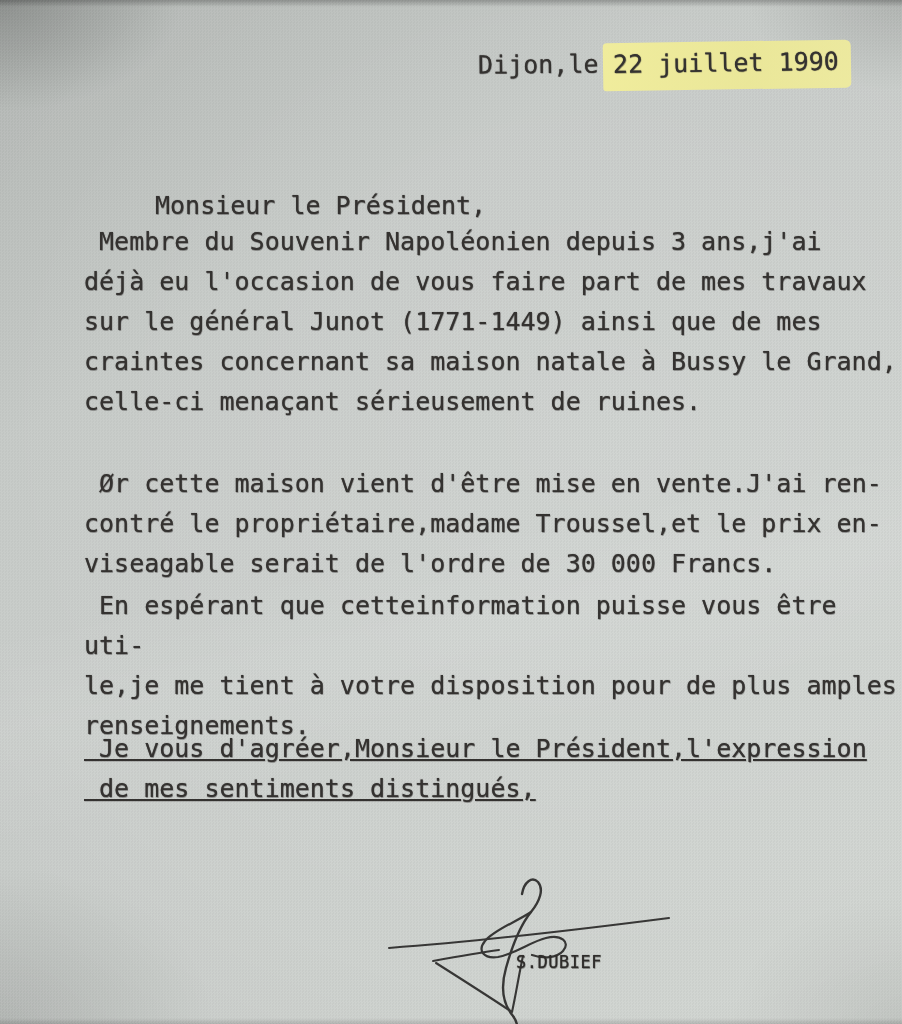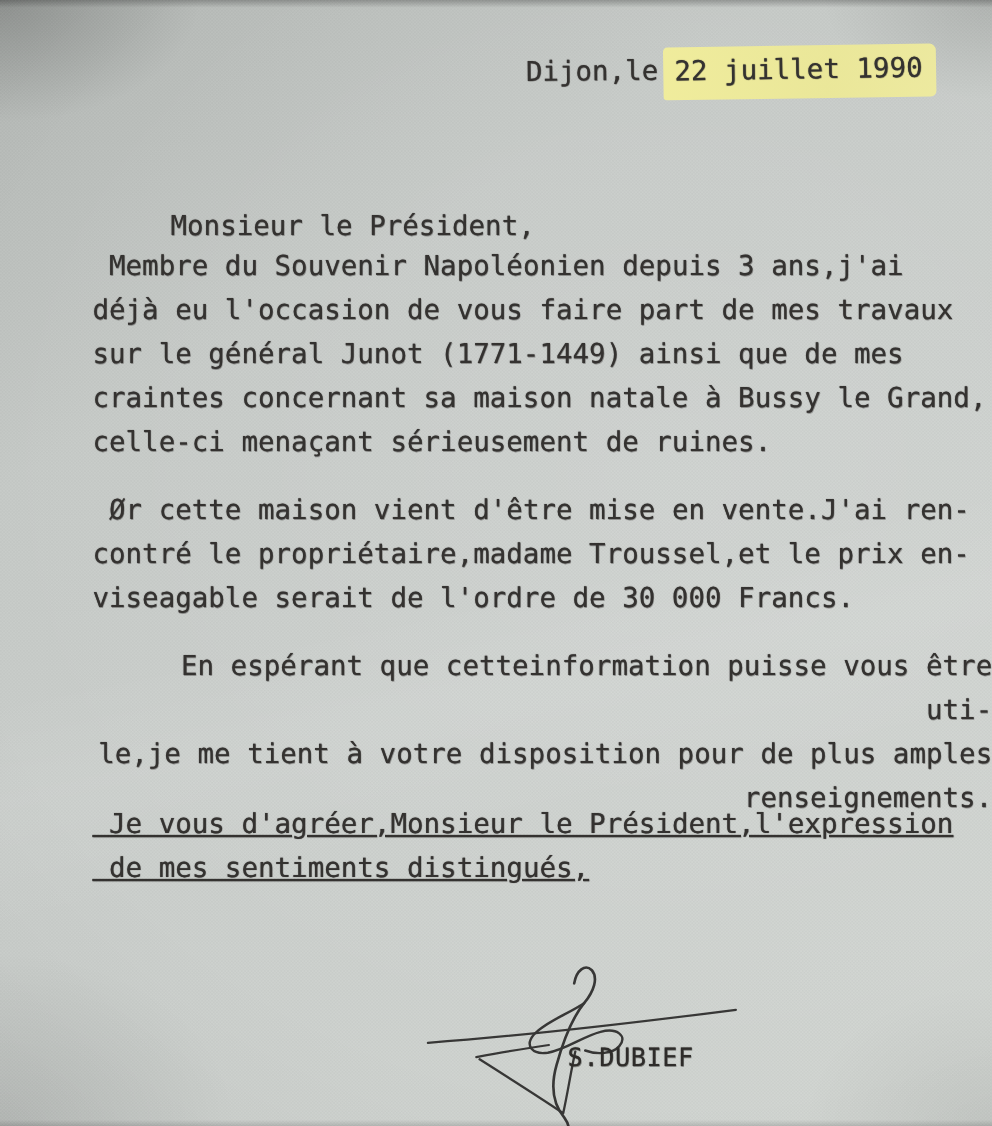--- a/index.html
+++ b/index.html
@@ -46,40 +46,40 @@
     font-size: 25px;
     line-height: 40px;
     letter-spacing: 0;
     white-space: pre-wrap;
     text-shadow: 0 0 1px rgba(52,50,48,0.70), 0.5px 0.6px 0.6px rgba(52,50,48,0.35);
   }
 
   .date-line     { left: 478px; top: 44px;  transform: rotate(-0.5deg); }
   .salutation    { left: 155px; top: 158px; margin-top: 28px; }
   .para-1        { left: 84px;  top: 222px; }
-  .para-2        { left: 84px;  top: 444px; }
-  .para-3        { left: 84px;  top: 586px; text-align: right; }
+  .para-2        { left: 84px;  top: 464px; }
+  .para-3        { left: 84px;  top: 586px; }
   .para-4        { left: 84px;  top: 729px; text-decoration: underline; }
 
   .date-highlight {
     display: inline-block;
     background: linear-gradient(92deg, rgba(242,238,154,0.95) 0%, rgba(238,234,148,0.90) 60%, rgba(240,236,156,0.92) 100%);
     border-radius: 4px 6px 5px 3px;
     padding: 2px 12px 6px 10px;
     margin: -2px -12px -6px -10px;
     transform: rotate(-0.35deg);
   }
 
   .signature-block { position: absolute; left: 368px; top: 856px; width: 330px; height: 176px; }
   .signature-svg   { position: absolute; left: 0; top: 0; }
   .signature-name  {
     position: absolute;
     left: 148px;  
     top: 92px;    
-    font-size: 23px;
+    font-size: 17px;
     line-height: 28px;
     letter-spacing: 0.5px;
     color: #2e2c2a;
     text-shadow: 0 0 1px rgba(46,44,42,0.75), 0.5px 0.6px 0.6px rgba(46,44,42,0.4);
     white-space: pre;
   }
 </style>
 </head>
 <body>
 

